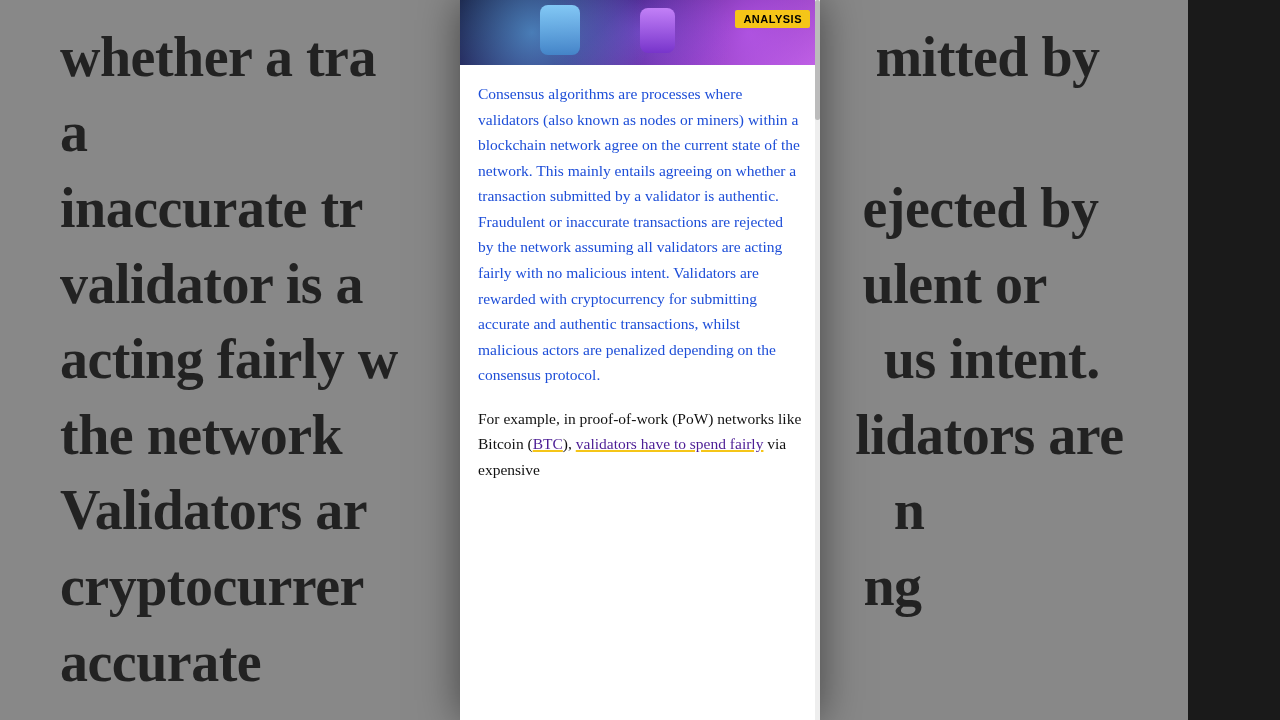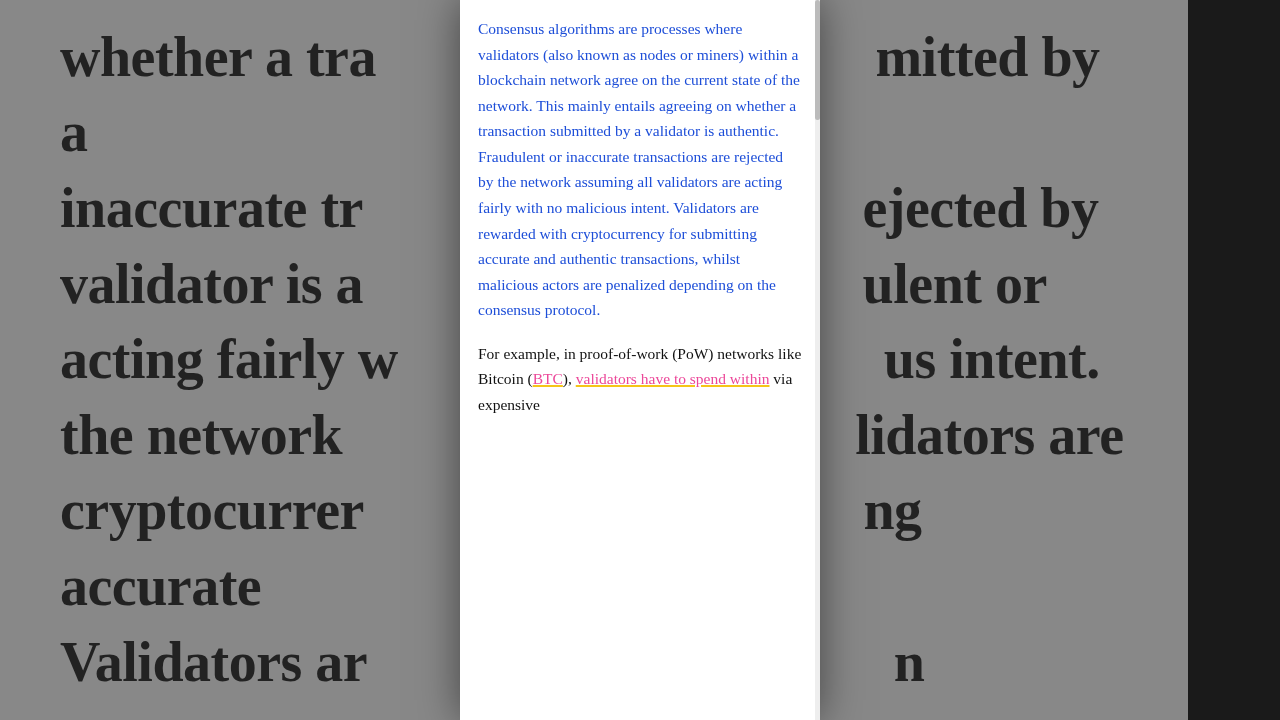--- a/index.html
+++ b/index.html
@@ -151,21 +151,21 @@
     }
 
     .paragraph-second {
       font-size: 15.5px;
       line-height: 1.65;
       color: #111;
     }
 
     .underline-link {
       text-decoration: underline;
-      color: #ec4899;
+      color: #4c1d95;
       text-decoration-color: #f5c518;
       text-decoration-thickness: 2px;
     }
 
     .scrollbar-track {
       position: absolute;
       right: 0;
       top: 0;
       width: 5px;
       height: 100%;
@@ -185,35 +185,43 @@
 </head>
 <body>
 
 <div class="background-layer">
   <div class="bg-text">
     <p>whether a tra<span style="opacity:0">​</span>&nbsp;&nbsp;&nbsp;&nbsp;&nbsp;&nbsp;&nbsp;&nbsp;&nbsp;&nbsp;&nbsp;&nbsp;&nbsp;&nbsp;&nbsp;&nbsp;&nbsp;&nbsp;&nbsp;&nbsp;&nbsp;&nbsp;&nbsp;&nbsp;&nbsp;&nbsp;&nbsp;&nbsp;&nbsp;&nbsp;&nbsp;&nbsp;&nbsp;&nbsp;&nbsp;&nbsp;&nbsp;mitted by a</p>
     <p>inaccurate tr<span style="opacity:0">​</span>&nbsp;&nbsp;&nbsp;&nbsp;&nbsp;&nbsp;&nbsp;&nbsp;&nbsp;&nbsp;&nbsp;&nbsp;&nbsp;&nbsp;&nbsp;&nbsp;&nbsp;&nbsp;&nbsp;&nbsp;&nbsp;&nbsp;&nbsp;&nbsp;&nbsp;&nbsp;&nbsp;&nbsp;&nbsp;&nbsp;&nbsp;&nbsp;&nbsp;&nbsp;&nbsp;&nbsp;&nbsp;ejected by</p>
     <p>validator is a<span style="opacity:0">​</span>&nbsp;&nbsp;&nbsp;&nbsp;&nbsp;&nbsp;&nbsp;&nbsp;&nbsp;&nbsp;&nbsp;&nbsp;&nbsp;&nbsp;&nbsp;&nbsp;&nbsp;&nbsp;&nbsp;&nbsp;&nbsp;&nbsp;&nbsp;&nbsp;&nbsp;&nbsp;&nbsp;&nbsp;&nbsp;&nbsp;&nbsp;&nbsp;&nbsp;&nbsp;&nbsp;&nbsp;&nbsp;ulent or</p>
     <p>acting fairly w<span style="opacity:0">​</span>&nbsp;&nbsp;&nbsp;&nbsp;&nbsp;&nbsp;&nbsp;&nbsp;&nbsp;&nbsp;&nbsp;&nbsp;&nbsp;&nbsp;&nbsp;&nbsp;&nbsp;&nbsp;&nbsp;&nbsp;&nbsp;&nbsp;&nbsp;&nbsp;&nbsp;&nbsp;&nbsp;&nbsp;&nbsp;&nbsp;&nbsp;&nbsp;&nbsp;&nbsp;&nbsp;&nbsp;us intent.</p>
     <p>the network<span style="opacity:0">​</span>&nbsp;&nbsp;&nbsp;&nbsp;&nbsp;&nbsp;&nbsp;&nbsp;&nbsp;&nbsp;&nbsp;&nbsp;&nbsp;&nbsp;&nbsp;&nbsp;&nbsp;&nbsp;&nbsp;&nbsp;&nbsp;&nbsp;&nbsp;&nbsp;&nbsp;&nbsp;&nbsp;&nbsp;&nbsp;&nbsp;&nbsp;&nbsp;&nbsp;&nbsp;&nbsp;&nbsp;&nbsp;&nbsp;lidators are</p>
+    <p>Validators ar<span style="opacity:0">​</span>&nbsp;&nbsp;&nbsp;&nbsp;&nbsp;&nbsp;&nbsp;&nbsp;&nbsp;&nbsp;&nbsp;&nbsp;&nbsp;&nbsp;&nbsp;&nbsp;&nbsp;&nbsp;&nbsp;&nbsp;&nbsp;&nbsp;&nbsp;&nbsp;&nbsp;&nbsp;&nbsp;&nbsp;&nbsp;&nbsp;&nbsp;&nbsp;&nbsp;&nbsp;&nbsp;&nbsp;&nbsp;&nbsp;&nbsp;n</p>
     <p>cryptocurrer<span style="opacity:0">​</span>&nbsp;&nbsp;&nbsp;&nbsp;&nbsp;&nbsp;&nbsp;&nbsp;&nbsp;&nbsp;&nbsp;&nbsp;&nbsp;&nbsp;&nbsp;&nbsp;&nbsp;&nbsp;&nbsp;&nbsp;&nbsp;&nbsp;&nbsp;&nbsp;&nbsp;&nbsp;&nbsp;&nbsp;&nbsp;&nbsp;&nbsp;&nbsp;&nbsp;&nbsp;&nbsp;&nbsp;&nbsp;ng accurate</p>
-    <p>Validators ar<span style="opacity:0">​</span>&nbsp;&nbsp;&nbsp;&nbsp;&nbsp;&nbsp;&nbsp;&nbsp;&nbsp;&nbsp;&nbsp;&nbsp;&nbsp;&nbsp;&nbsp;&nbsp;&nbsp;&nbsp;&nbsp;&nbsp;&nbsp;&nbsp;&nbsp;&nbsp;&nbsp;&nbsp;&nbsp;&nbsp;&nbsp;&nbsp;&nbsp;&nbsp;&nbsp;&nbsp;&nbsp;&nbsp;&nbsp;&nbsp;&nbsp;n</p>
   </div>
 </div>
 
 <div class="modal-overlay">
   <div class="modal-panel">
 
+    <div class="modal-image-container">
+      <div class="modal-image-bg"></div>
+
+      <div class="robot-shape robot1"></div>
+      <div class="robot-shape robot2"></div>
+
+      <div class="analysis-badge">ANALYSIS</div>
+    </div>
 
     <div class="scrollbar-track">
       <div class="scrollbar-thumb"></div>
     </div>
 
     <div class="modal-content">
       <p class="paragraph">Consensus algorithms are processes where validators (also known as nodes or miners) within a blockchain network agree on the current state of the network. This mainly entails agreeing on whether a transaction submitted by a validator is authentic. Fraudulent or inaccurate transactions are rejected by the network assuming all validators are acting fairly with no malicious intent. Validators are rewarded with cryptocurrency for submitting accurate and authentic transactions, whilst malicious actors are penalized depending on the consensus protocol.</p>
 
       <p class="paragraph-second">
-        <span>For example, in proof-of-work (PoW) networks like Bitcoin (</span><span class="underline-link">BTC</span><span>), </span><span class="underline-link">validators have to spend within</span><span> via expensive</span>
+        <span>For example, in proof-of-work (PoW) networks like Bitcoin (</span><span class="underline-link">BTC</span><span>), </span><span class="underline-link">validators have to spend fairly</span><span> via expensive</span>
       </p>
     </div>
 
   </div>
 </div>
 
 </body></html>

